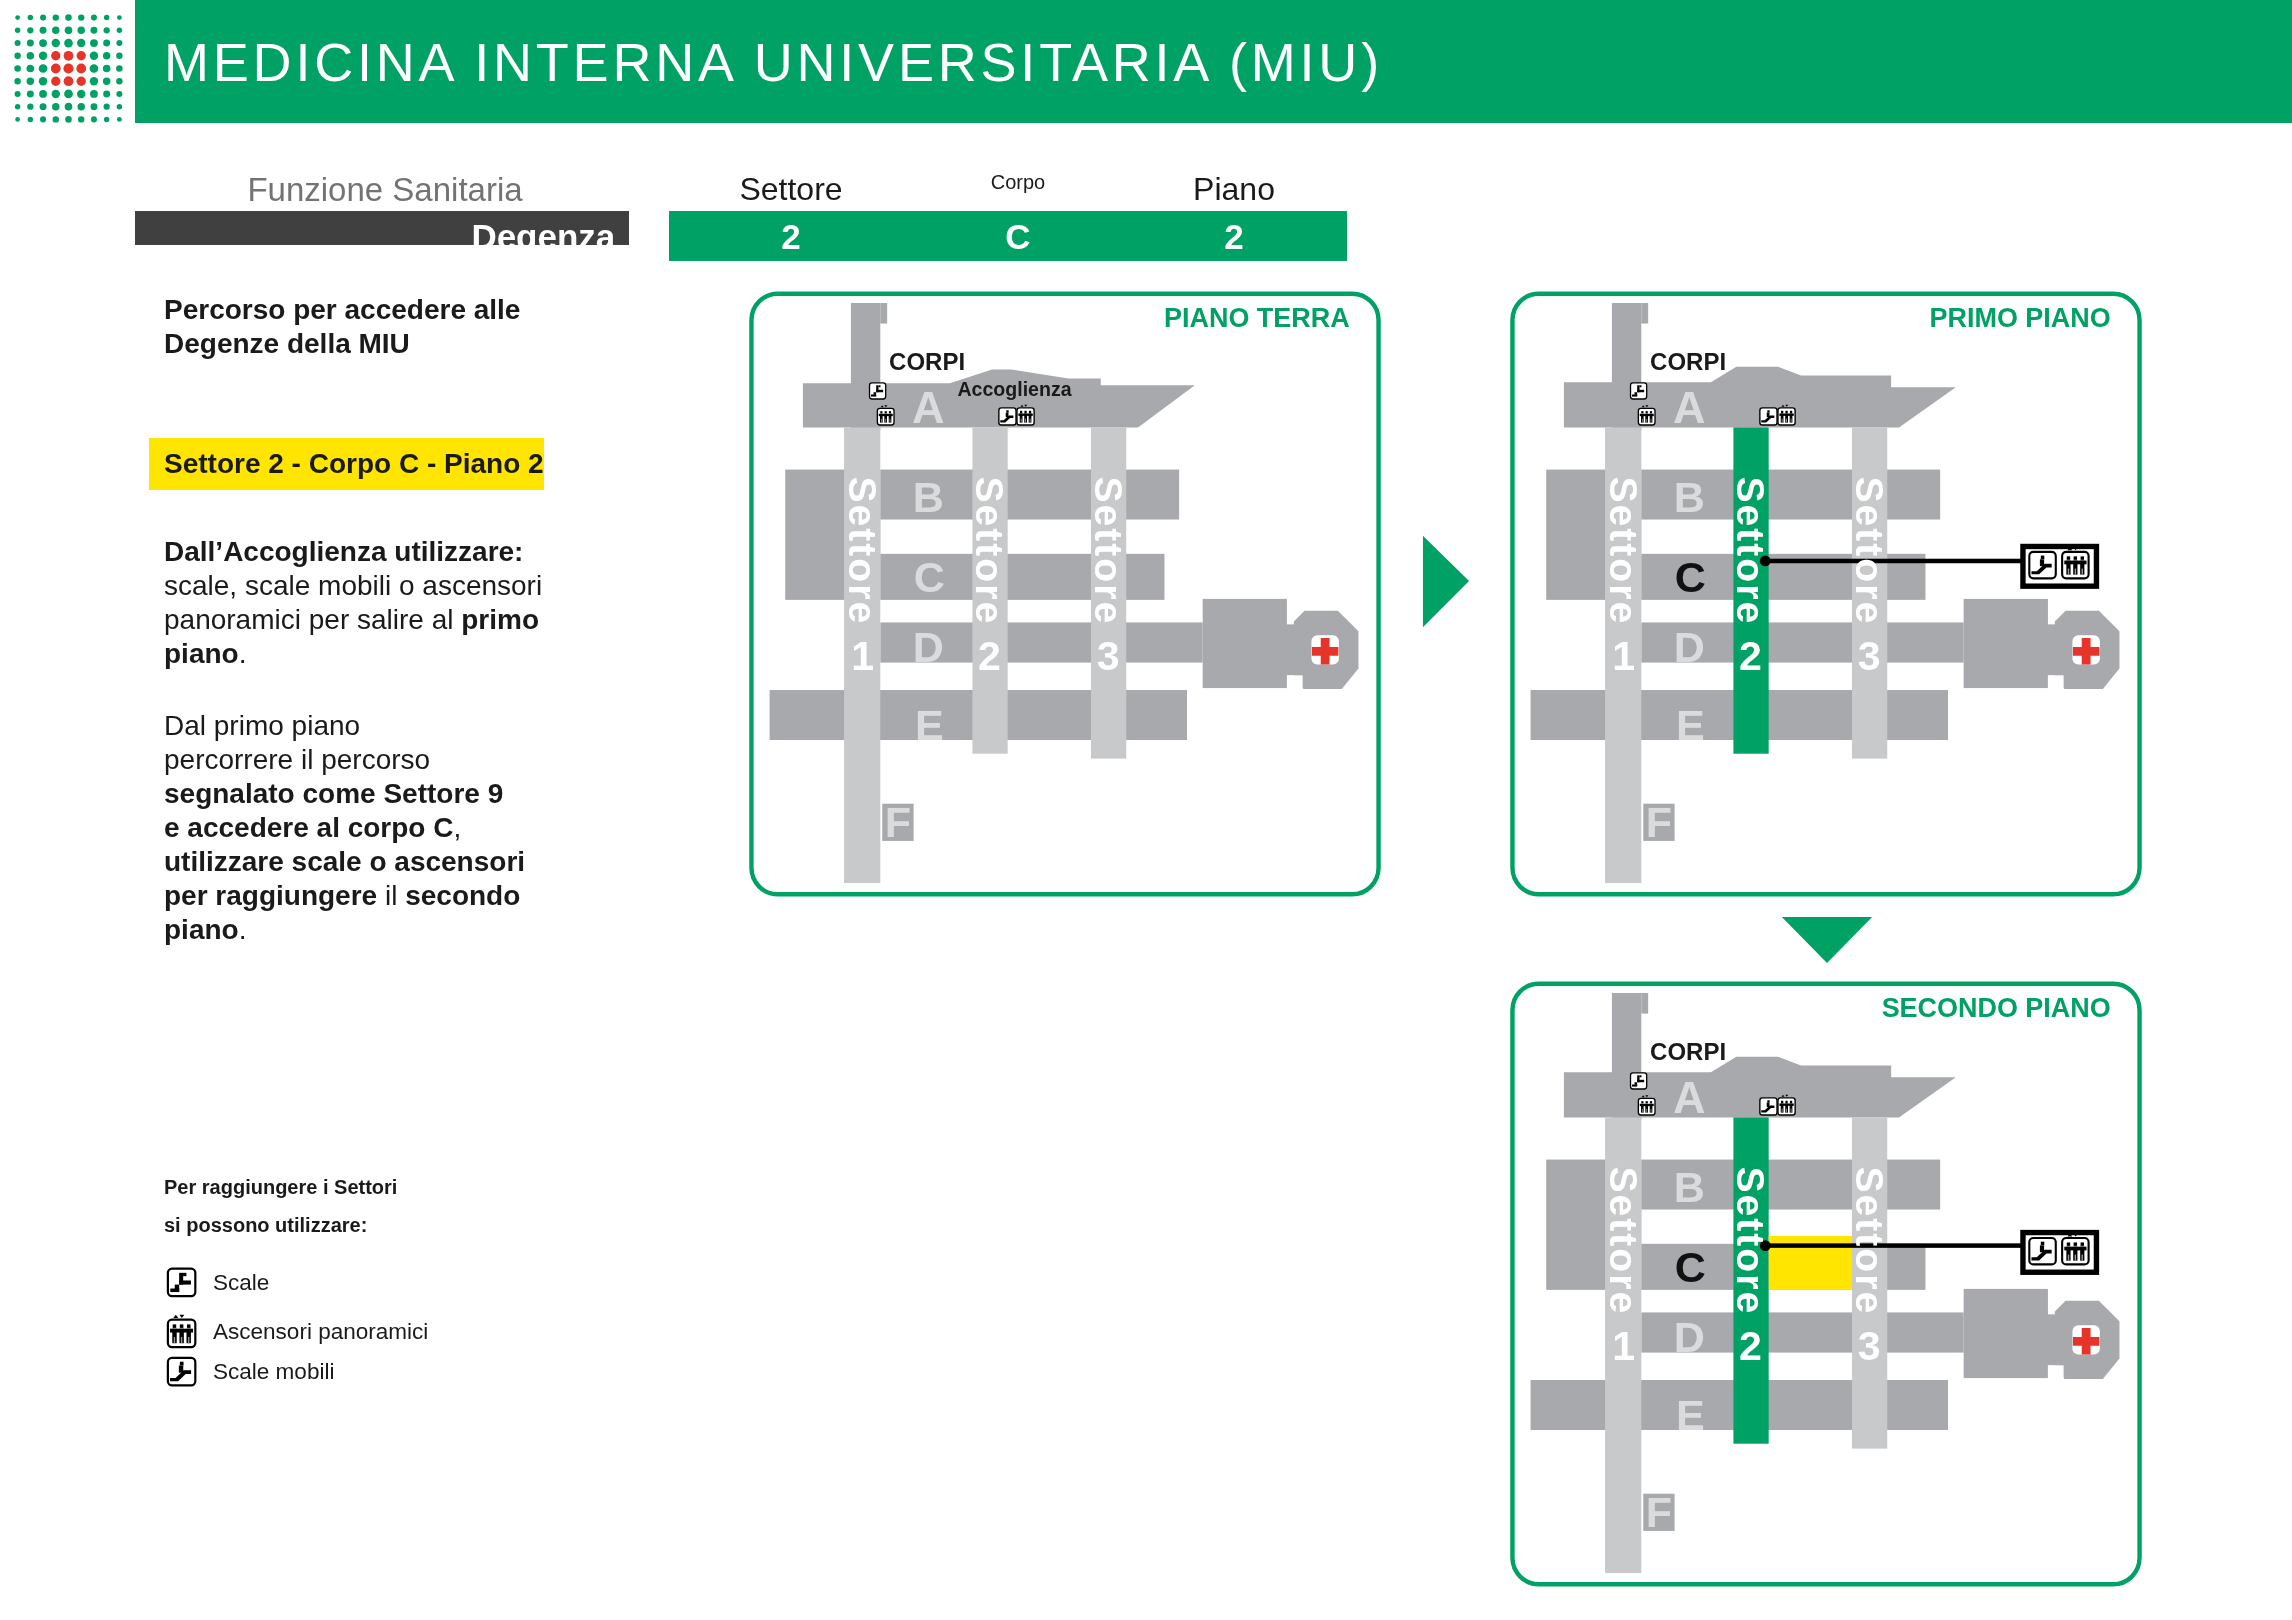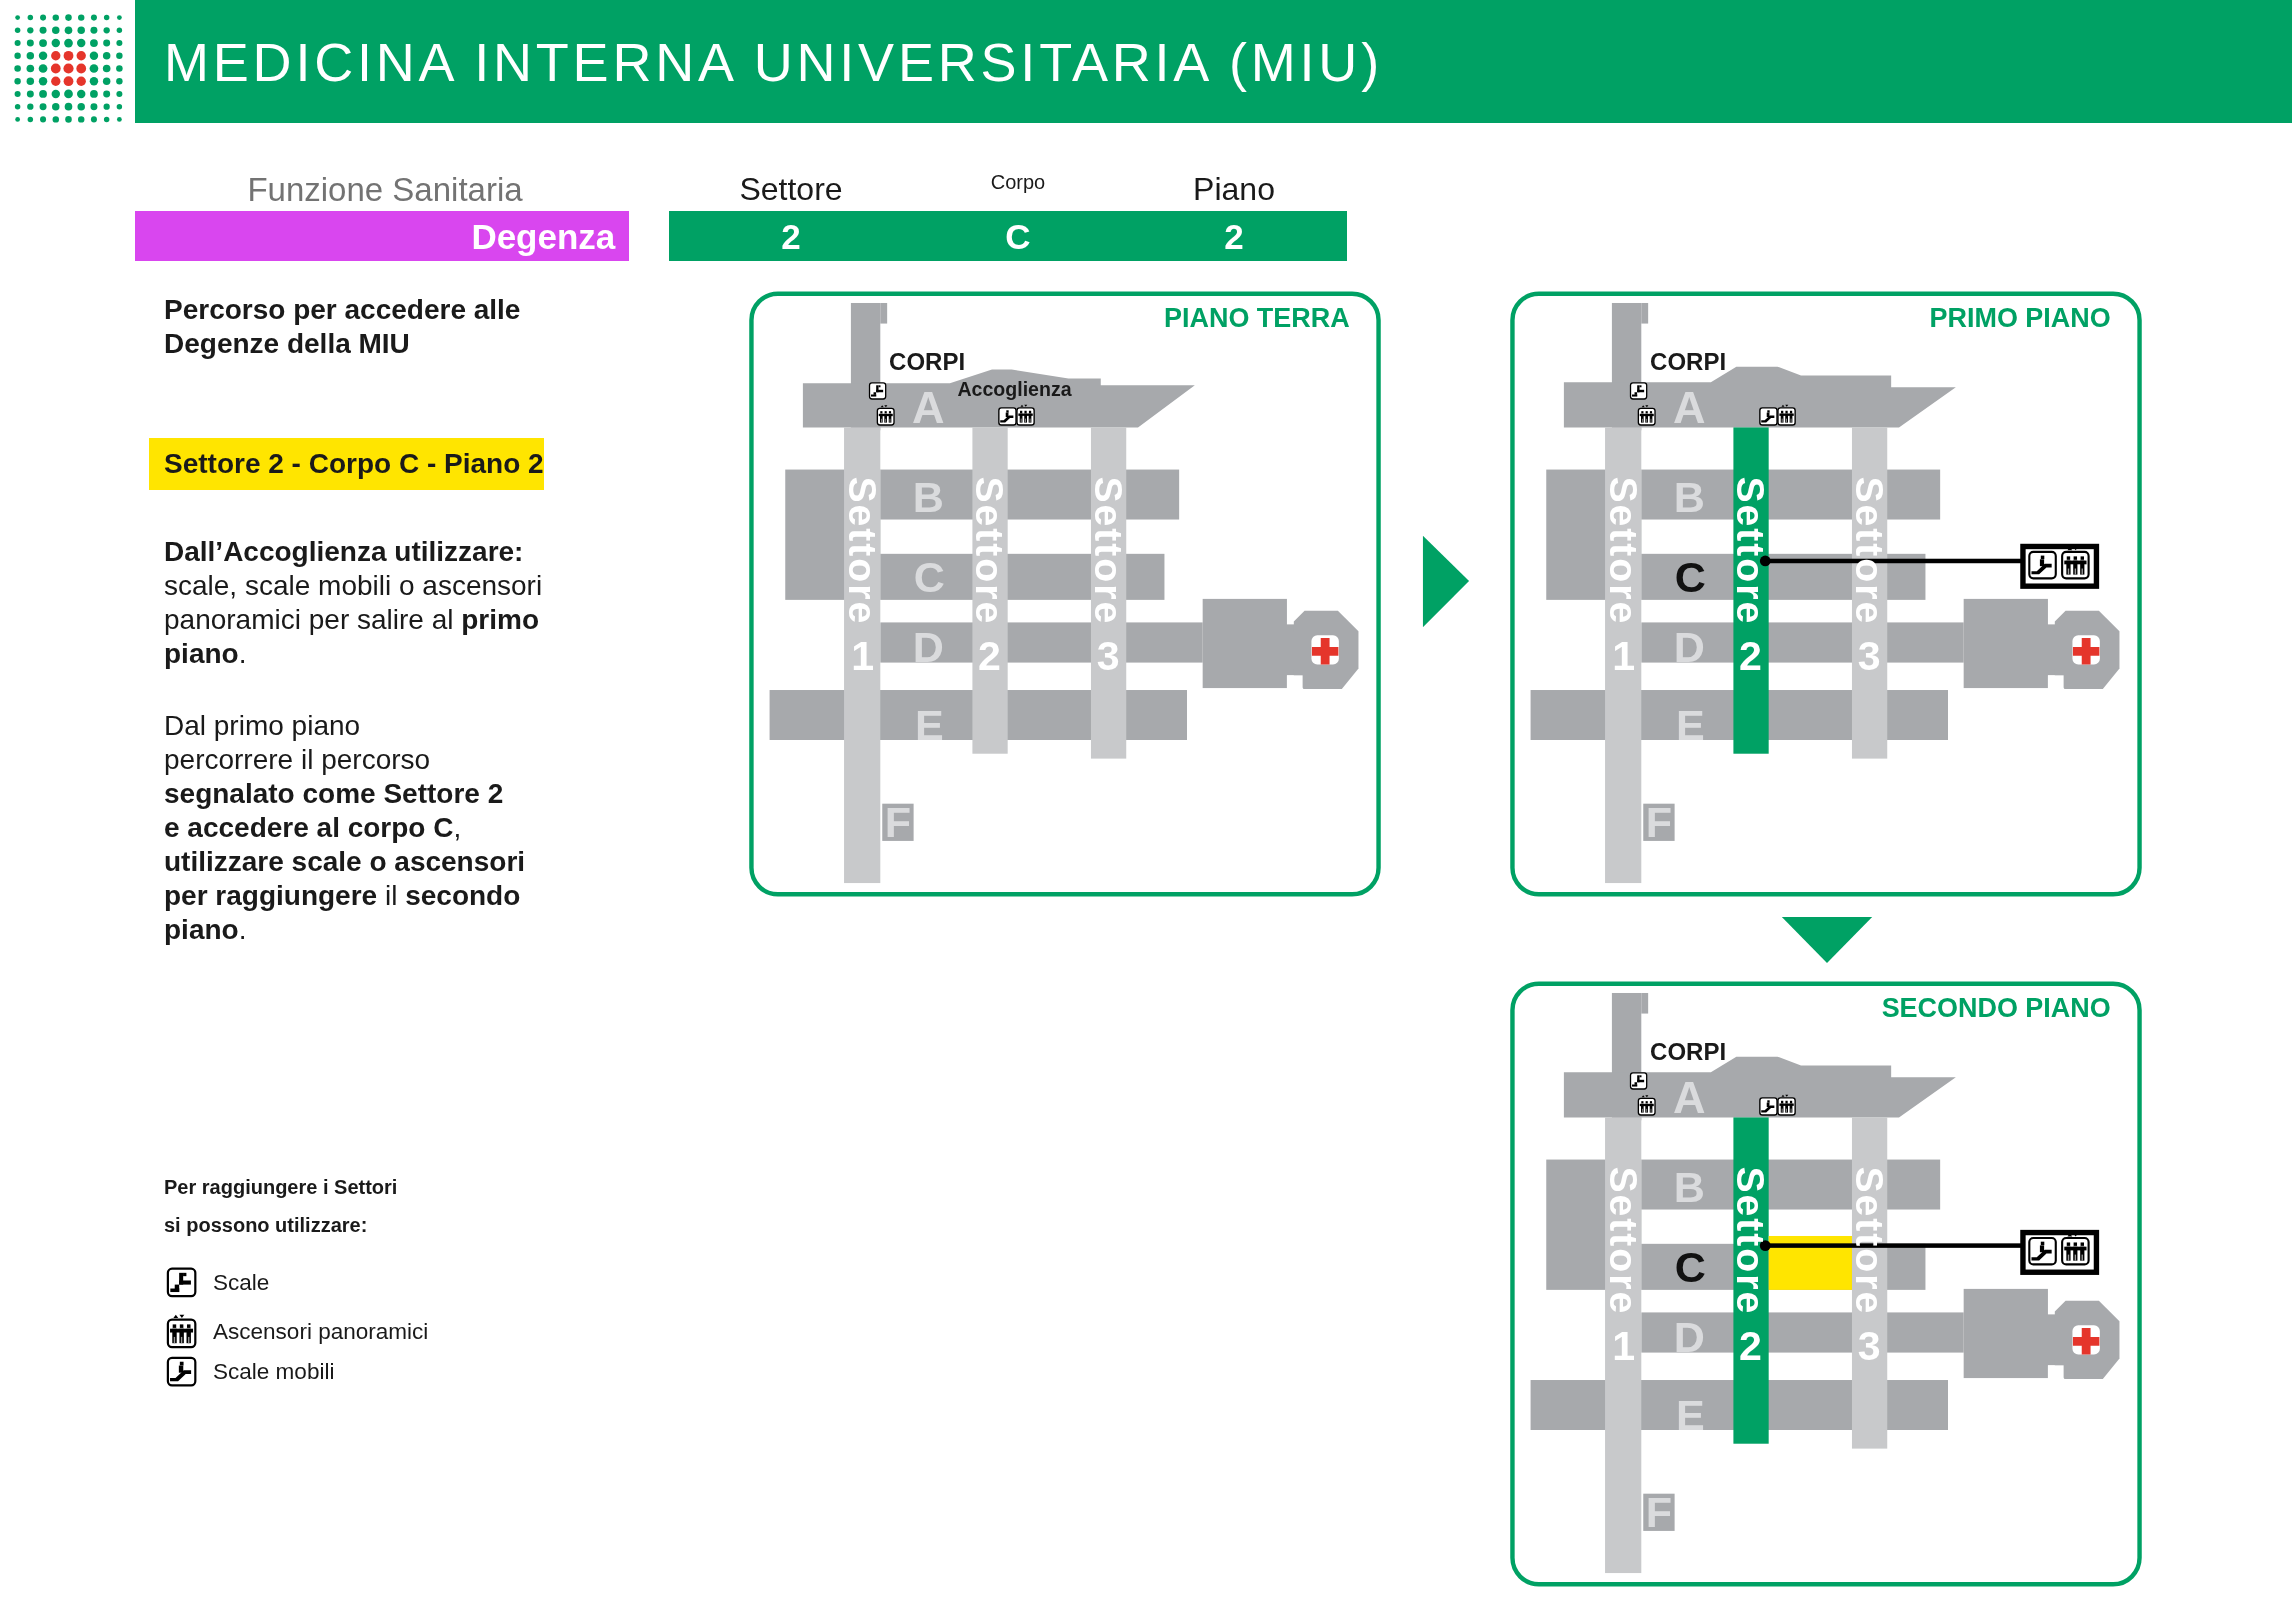--- a/index.html
+++ b/index.html
@@ -92,34 +92,34 @@
     <circle cx="122" cy="96" r="3.09" fill="#00A164"></circle>
     <circle cx="122" cy="109" r="2.80" fill="#00A164"></circle>
     <circle cx="122" cy="122" r="2.44" fill="#00A164"></circle>
   </svg>
 
 <div class="abs" style="left:385px;top:171px;transform:translateX(-50%);font-size:33px;color:#737373;white-space:nowrap">Funzione Sanitaria</div>
 <div class="abs" style="left:791px;top:171px;transform:translateX(-50%);font-size:32px;color:#1A1A1A">Settore</div>
 <div class="abs" style="left:1018px;top:171px;transform:translateX(-50%);font-size:20px;color:#1A1A1A">Corpo</div>
 <div class="abs" style="left:1234px;top:171px;transform:translateX(-50%);font-size:32px;color:#1A1A1A">Piano</div>
 
-<div class="abs" style="left:135px;top:211px;width:494px;height:50px;background:#d946ef;color:#fff;font-size:37px;font-weight:bold;text-align:right;line-height:51px"><span style="margin-right:13.7px;font-size:35px">Degenza</span></div>
+<div class="abs" style="left:135px;top:211px;width:494px;height:34px;background:#404040;color:#fff;font-size:37px;font-weight:bold;text-align:right;line-height:51px"><span style="margin-right:13.7px;font-size:35px">Degenza</span></div>
 <div class="abs" style="left:669px;top:211px;width:678px;height:50px;background:#00A164"></div>
 <div class="abs" style="left:644px;top:211px;width:294px;height:50px;line-height:51px;text-align:center;color:#fff;font-size:35px;font-weight:bold">2</div>
 <div class="abs" style="left:871px;top:211px;width:294px;height:50px;line-height:51px;text-align:center;color:#fff;font-size:35px;font-weight:bold">C</div>
 <div class="abs" style="left:1087px;top:211px;width:294px;height:50px;line-height:51px;text-align:center;color:#fff;font-size:35px;font-weight:bold">2</div>
 
 <div class="abs" style="left:164px;top:293px;font-size:28px;line-height:34px;font-weight:bold;color:#1A1A1A">Percorso per accedere alle<br>Degenze della MIU</div>
 
 <div class="abs" style="left:149px;top:438px;width:395px;height:52px;background:#FFE500"></div>
 <div class="abs" style="left:164px;top:438px;height:52px;line-height:52px;font-size:28px;font-weight:bold;color:#1A1A1A">Settore 2 - Corpo C - Piano 2</div>
 
 <div class="abs" style="left:164px;top:535px;font-size:28px;line-height:34px;color:#1A1A1A"><b>Dall’Accoglienza utilizzare:</b><br>scale, scale mobili o ascensori<br>panoramici per salire al <b>primo</b><br><b>piano</b>.</div>
 
-<div class="abs" style="left:164px;top:709px;font-size:28px;line-height:34px;color:#1A1A1A">Dal primo piano<br>percorrere il percorso<br><b>segnalato come Settore 2</b><br><b>e accedere al corpo C</b>,<br><b>utilizzare scale o ascensori</b><br><b>per raggiungere</b> il <b>secondo</b><br><b>piano</b>.</div>
+<div class="abs" style="left:164px;top:709px;font-size:28px;line-height:34px;color:#1A1A1A">Dal primo piano<br>percorrere il percorso<br><b>segnalato come Settore 9</b><br><b>e accedere al corpo C</b>,<br><b>utilizzare scale o ascensori</b><br><b>per raggiungere</b> il <b>secondo</b><br><b>piano</b>.</div>
 
 <div class="abs" style="left:164px;top:1168px;font-size:20px;line-height:38px;font-weight:bold;color:#1A1A1A">Per raggiungere i Settori<br>si possono utilizzare:</div>
 
 <svg class="abs" style="left:157px;top:1255px" width="451" height="147" viewBox="0 0 460 150">
 <rect x="11.0" y="14.0" width="28.0" height="28.0" rx="4.2" fill="#fff" stroke="#000" stroke-width="2.24"></rect>
     <rect x="22.5" y="18.2" width="4.1" height="12.0" fill="#000"></rect>
     <rect x="26.5" y="18.2" width="3.4" height="3.4" fill="#000"></rect>
     <rect x="22.5" y="26.0" width="12.0" height="4.2" fill="#000"></rect>
     <rect x="18.0" y="30.2" width="4.5" height="4.5" fill="#000"></rect>
     <rect x="13.5" y="34.2" width="9.2" height="3.6" fill="#000"></rect>

